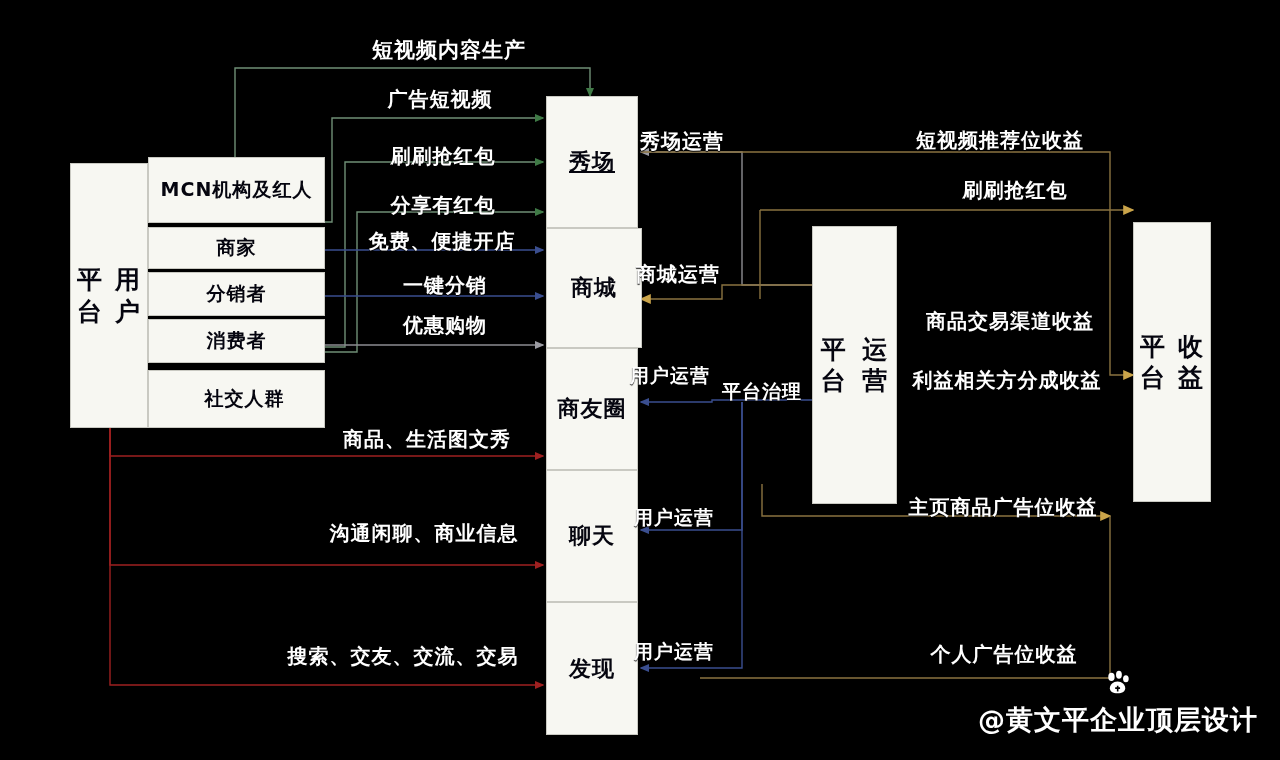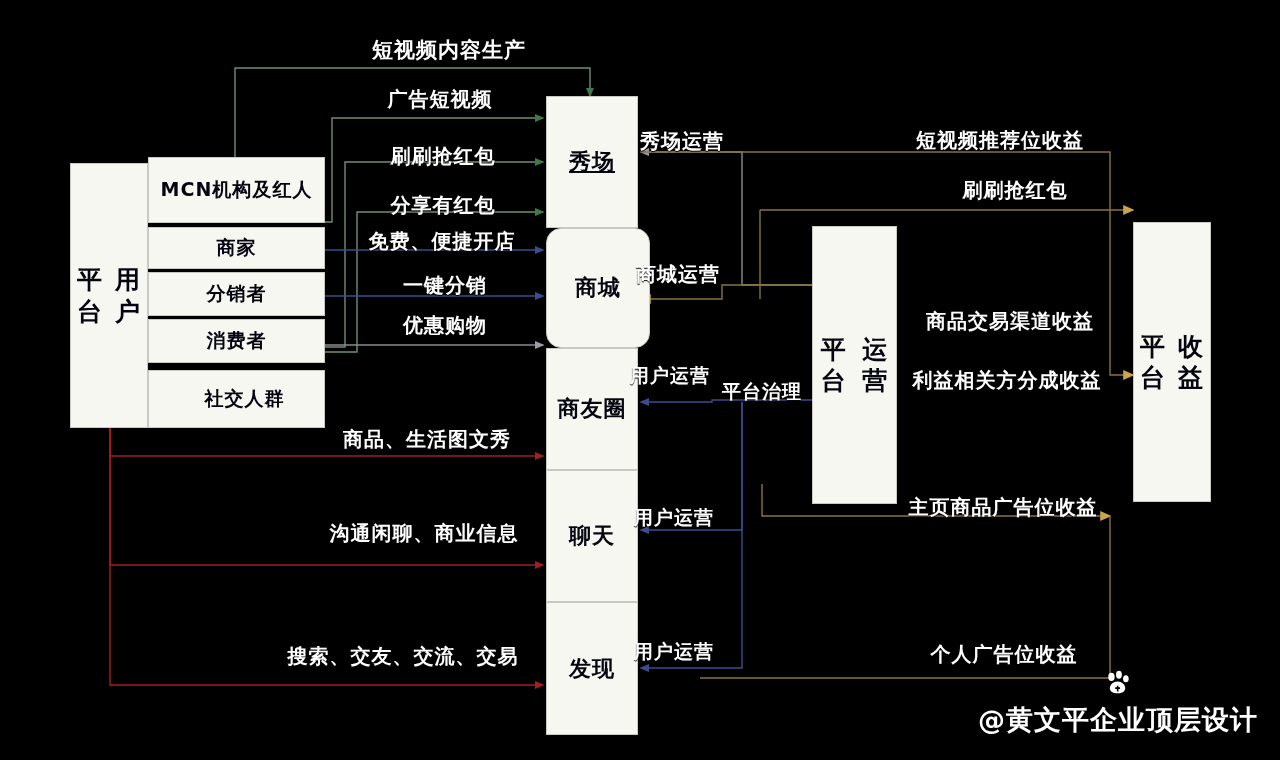--- a/index.html
+++ b/index.html
@@ -122,21 +122,21 @@
   <div class="nodebox" style="left:148px;top:319px;width:177px;height:44px;font-size:19px;">
     <span>消费者</span>
   </div>
   <div class="nodebox" style="left:148px;top:370px;width:177px;height:58px;font-size:19px;padding-left:16px;">
     <span>社交人群</span>
   </div>
 
   <div class="nodebox" style="left:546px;top:96px;width:92px;height:132px;font-size:22px;text-decoration:underline;">
     <span>秀场</span>
   </div>
-  <div class="nodebox" style="left:546px;top:228px;width:104px;height:120px;font-size:22px;border-radius:15px;">
+  <div class="nodebox" style="left:546px;top:228px;width:96px;height:120px;font-size:22px;">
     <span>商城</span>
   </div>
   <div class="nodebox" style="left:546px;top:348px;width:92px;height:122px;font-size:22px;">
     <span>商友圈</span>
   </div>
   <div class="nodebox" style="left:546px;top:470px;width:92px;height:132px;font-size:22px;">
     <span>聊天</span>
   </div>
   <div class="nodebox" style="left:546px;top:602px;width:92px;height:133px;font-size:22px;">
     <span>发现</span>

